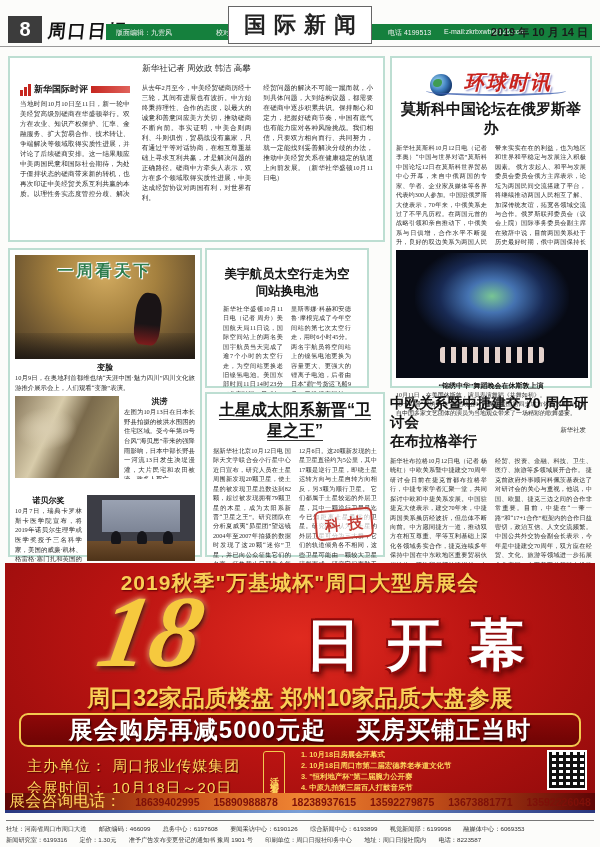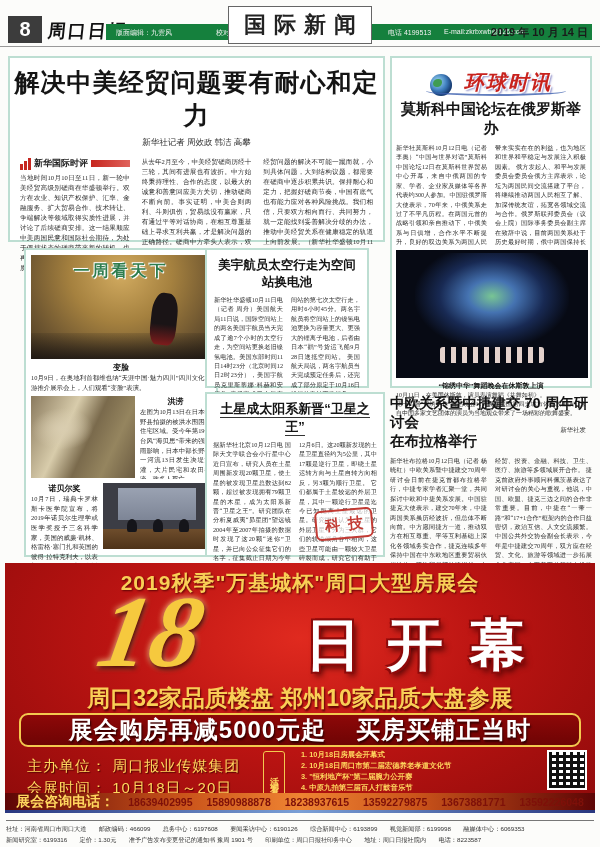--- a/index.html
+++ b/index.html
@@ -107,21 +107,21 @@
   .ad-list { position:absolute; left:296px; top:186px; width:236px; }
   .ad-list div { font-size:7.4px; font-weight:bold; color:#ffd75e; line-height:1.5;
       font-family:"Liberation Sans",sans-serif; white-space:nowrap; overflow:hidden; }
   .ad-qr { position:absolute; right:8px; top:187px; width:40px; height:40px; background:#fff; border:2px solid #fff;
       background-image:
         repeating-linear-gradient(0deg,#111 0 3px, transparent 3px 6px),
         repeating-linear-gradient(90deg,#111 0 3px, transparent 3px 7px); }
   .ad-phones { position:absolute; left:0; bottom:3px; width:100%; height:17px;
       background:linear-gradient(90deg,#5d0505 0%,#c9531a 30%,#ef8432 50%,#c9531a 70%,#5d0505 100%);
       display:flex; align-items:center; justify-content:center; gap:14px; }
-  .ad-phones .lbl { font-size:14px; font-weight:700; color:#ffd75e; font-family:"Liberation Sans",sans-serif; }
+  .ad-phones .lbl { font-size:16px; font-weight:400; color:#ffd75e; font-family:"Liberation Sans",sans-serif; }
   .ad-phones .num { font-size:10.5px; font-weight:900; color:#7e1009; font-family:"Liberation Sans",sans-serif; }
   .ad-bluerule { position:absolute; left:0; bottom:0; width:100%; height:3px;
       background:linear-gradient(90deg,#28367e,#7a9fd6,#28367e); }
   
   .footer { position:absolute; left:6px; top:820px; width:588px; border-top:1px solid #777; padding-top:3px; }
   .footer div { font-size:6.2px; color:#333; line-height:1.7; white-space:nowrap; overflow:hidden;
       font-family:"Liberation Sans",sans-serif; }
 </style>
 </head>
 <body>
@@ -134,21 +134,20 @@
     <span class="tiny" style="left:10px">版面编辑：九雲风</span>
     <span class="tiny" style="left:110px">校对：北晨</span>
     <span class="tiny" style="left:282px">电话 4199513</span>
     <span class="tiny" style="left:338px">E-mail:zkrbxwb@126.com</span>
     <span class="hdr-date">2019 年 10 月 14 日</span>
   </div>
   <div class="section-box">国际新闻</div>
   <div class="hdr-rule"></div>
 
   <div class="tealbox" style="left:8px; top:56px; width:377px; height:186px;">
-    <div class="art-h1 lead-h">解决中美经贸问题要有耐心和定力</div>
     <div class="lead-by">新华社记者 周效政 韩洁 高攀</div>
     <div class="lead-cols">
       <div class="lead-col">
         <div class="sylabel">
           <span class="blocks">
               <i style="height:6px"></i>
               <i style="height:9px"></i>
               <i style="height:12px"></i>
             </span>
           <span class="txt">新华国际时评</span>
@@ -158,63 +157,63 @@
       </div>
       <div class="lead-col">
           <div class="smalltxt" style="height:118px">从去年2月至今，中美经贸磋商历经十三轮，其间有进展也有波折。中方始终秉持理性、合作的态度，以最大的诚意和善意回应美方关切，推动磋商不断向前。事实证明，中美合则两利、斗则俱伤，贸易战没有赢家，只有通过平等对话协商，在相互尊重基础上寻求互利共赢，才是解决问题的正确路径。磋商中方牵头人表示，双方在多个领域取得实质性进展，中美达成经贸协议对两国有利，对世界有利。</div>
         </div>
       <div class="lead-col">
           <div class="smalltxt" style="height:118px">经贸问题的解决不可能一蹴而就，小到具体问题，大到结构议题，都需要在磋商中逐步积累共识。保持耐心和定力，把握好磋商节奏，中国有底气也有能力应对各种风险挑战。我们相信，只要双方相向而行、共同努力，就一定能找到妥善解决分歧的办法，推动中美经贸关系在健康稳定的轨道上向前发展。（新华社华盛顿10月11日电）</div>
         </div>
     </div>
   </div>
 
-  <div class="tealbox" style="left:24px; top:248px; width:194px; height:309px; padding:5px;">
+  <div class="tealbox" style="left:8px; top:248px; width:194px; height:309px; padding:5px;">
     <div class="photo ph-hall" style="width:180px; height:104px;">
       <div class="ph-title">一周看天下</div>
       <div class="crowd"></div>
       <div class="figure"></div>
     </div>
     <div class="cap-t" style="margin-top:3px">变脸</div>
     <div class="cap-txt">10月9日，在奥地利首都维也纳“天涯中国·魅力四川”四川文化旅游推介展示会上，人们观看“变脸”表演。</div>
 
     <div style="display:flex; gap:5px; margin-top:4px;">
       <div class="photo ph-flood" style="width:104px; height:82px; flex:none;"></div>
       <div style="flex:1">
         <div class="cap-t">洪涝</div>
         <div class="cap-txt" style="height:72px; overflow:hidden">左图为10月13日在日本长野县拍摄的被洪水围困的住宅区域。受今年第19号台风“海贝思”带来的强降雨影响，日本中部长野县一河流13日发生决堤漫灌，大片民宅和农田被淹，致多人死亡。</div>
       </div>
     </div>
 
-    <div style="display:flex; gap:5px; margin-top:4px;justify-content:center;">
+    <div style="display:flex; gap:5px; margin-top:16px;justify-content:center;">
       <div style="flex:1">
         <div class="cap-t">诺贝尔奖</div>
         <div class="cap-txt" style="height:70px; overflow:hidden">10月7日，瑞典卡罗林斯卡医学院宣布，将2019年诺贝尔生理学或医学奖授予三名科学家，美国的威廉·凯林、格雷格·塞门扎和英国的彼得·拉特克利夫，以表彰他们在细胞感知和适应氧气变化机制方面的发现。</div>
       </div>
       <div class="photo ph-conf" style="width:108px; height:66px; flex:none;">
         <div class="screen"></div>
         <div class="table"></div>
         <div class="p" style="left:22%"></div>
         <div class="p" style="left:46%"></div>
         <div class="p" style="left:70%"></div>
       </div>
     </div>
     <div class="credit" style="margin-top:2px">（本栏目图均为新华社发）</div>
   </div>
 
-  <div class="tealbox" style="left:205px; top:248px; width:164px; height:140px; padding:7px;">
+  <div class="tealbox" style="left:205px; top:248px; width:164px; height:140px; padding:16px;">
     <div class="art-h1" style="font-size:12.5px">美宇航员太空行走为空间站换电池</div>
     <div class="smalltxt cols2" style="height:108px; margin-top:4px; font-size:6.2px">
       <span>新华社华盛顿10月11日电（记者 周舟）美国航天局11日说，国际空间站上的两名美国宇航员当天完成了逾7个小时的太空行走，为空间站更换老旧镍氢电池。美国东部时间11日14时23分（北京时间12日2时23分），美国宇航员克里斯蒂娜·科赫和安德鲁·摩根完成了今年空间站的第七次太空行走，用时6小时45分。两名宇航员将空间站上的镍氢电池更换为容量更大、更强大的锂离子电池，后者由日本“鹳”号货运飞船9月28日送抵空间站。</span>
       <span>美国航天局说，两名宇航员当天完成预定任务后，还完成了部分原定于10月16日进行的电池更换任务。10月、11月期间，美国宇航员共需进行5次太空行走，更换空间站太阳能电池板的老旧电池。此外还有5次太空行走计划于11月开始，用于修复空间站上关键的科学仪器阿尔法磁谱仪2。</span>
     </div>
   </div>
 
   <div class="tealbox" style="left:205px; top:392px; width:180px; height:165px; padding:6px;">
-    <div class="art-h1" style="font-size:13px">
+    <div class="art-h1" style="font-size:16px">
       <span style="border-bottom:1px solid #333; padding-bottom:1px">土星成太阳系新晋“卫星之王”</span>
     </div>
     <div class="smalltxt cols2" style="height:128px; margin-top:4px; font-size:6.2px">
       <span>据新华社北京10月12日电 国际天文学联合会小行星中心近日宣布，研究人员在土星周围新发现20颗卫星，使土星的被发现卫星总数达到82颗，超过被发现拥有79颗卫星的木星，成为太阳系新晋“卫星之王”。研究团队在分析夏威夷“昴星团”望远镜2004年至2007年拍摄的数据时发现了这20颗“迷你”卫星，并已向公众征集它们的名字，征集截止日期为今年12月6日。这20颗新发现的土星卫星直径约为5公里，其中17颗是逆行卫星，即绕土星运转方向与土星自转方向相反，另3颗为顺行卫星。</span>
       <span>它们都属于土星较远的外层卫星，其中一颗逆行卫星是迄今已知距离土星最远的卫星。研究团队认为，土星的外层卫星可分为三大群，它们的轨道倾角各不相同，这些卫星可能由一颗较大卫星碎裂而成，研究它们有助于揭示土星卫星的起源以及土星形成时期的环境。此外，研究还发现其中一颗顺行卫星轨道倾角与其他卫星类似，但距离更远，或代表着包括新发现卫星在内的一类独特轨道的卫星群。</span>
     </div>
     <div class="stamp">科技</div>
   </div>
 
   <div class="tealbox" style="left:390px; top:56px; width:202px; height:332px; padding:4px;">

